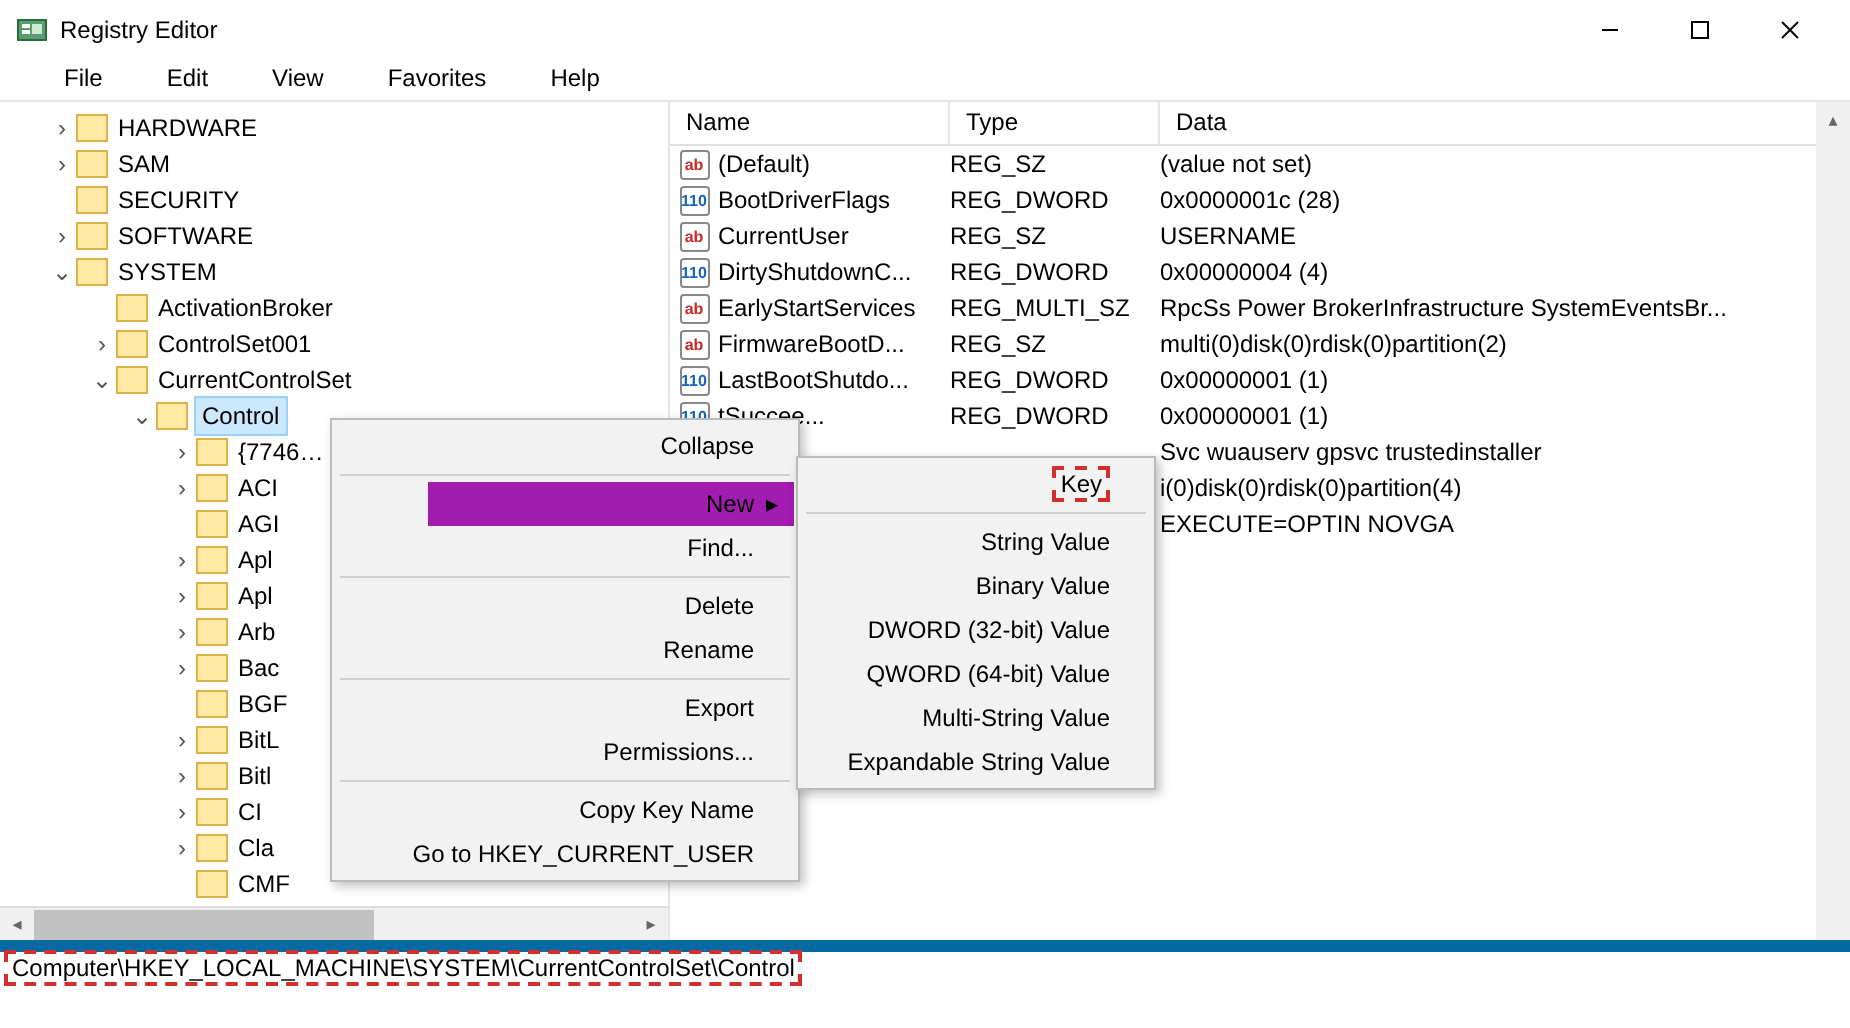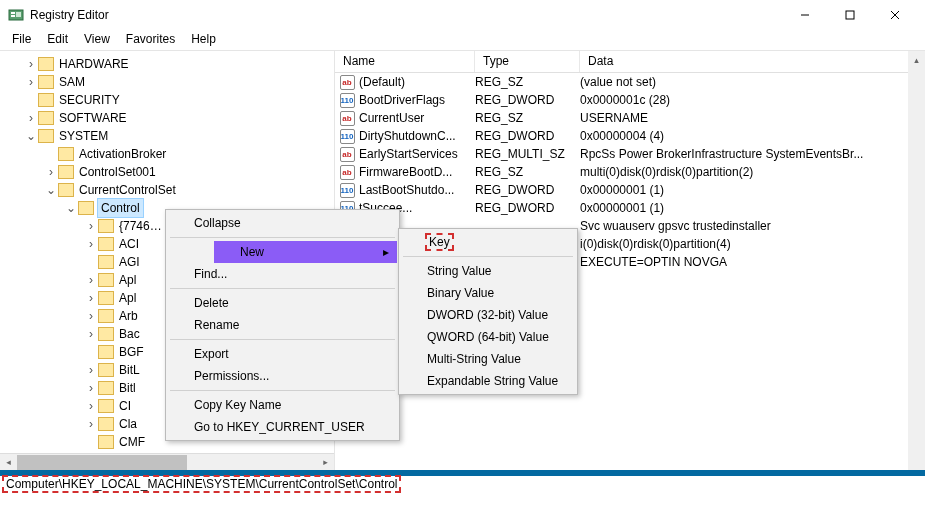--- a/index.html
+++ b/index.html
@@ -1,21 +1,21 @@
 <!DOCTYPE html>
 <html><head>
 <meta charset="utf-8">
 <style>
   * { margin:0; padding:0; box-sizing:border-box; font-family:"Segoe UI",Tahoma,Arial,sans-serif; font-size:12px; }
   body { background:#fff; color:#000; width:925px; height:514px; overflow:hidden; position:relative; }
   .title-bar { display:flex; align-items:center; height:30px; padding:0 8px; background:#fff; }
   .title-bar .icon { width:16px; height:16px; margin-right:6px; }
   .title-bar .title { flex:1; font-size:12px; }
   .win-btn { width:45px; height:30px; display:flex; align-items:center; justify-content:center; }
-  .menu-bar { display:flex; gap:4px; height:20px; padding:0 6px; }
+  .menu-bar { display:flex; gap:20px; height:20px; padding:0 6px;margin-left:20px; }
   .menu-item { padding:2px 6px; }
   .content { display:flex; height:420px; border-top:1px solid #e5e5e5; }
   .tree-pane { width:335px; overflow:hidden; border-right:1px solid #e5e5e5; position:relative; }
   .tree { padding:4px 0 0 4px; }
   .node { display:flex; align-items:center; height:18px; line-height:18px; white-space:nowrap; }
   .indent { display:inline-block; height:18px; }
   .expander { width:14px; text-align:center; color:#555; user-select:none; flex:0 0 14px; }
   .folder { width:16px; height:14px; margin-right:3px; background:#ffe9a3; border:1px solid #dcb34a; flex:0 0 16px; }
   .label { padding:0 2px; }
   .label.selected { background:#cce8ff; border:1px solid #99d1ff; padding:0 3px; }
@@ -28,22 +28,22 @@
   .cell-icon { width:24px; display:flex; justify-content:center; }
   .val-icon { width:15px; height:15px; border:1px solid #888; border-radius:2px; font-size:8px; display:flex; align-items:center; justify-content:center; font-weight:bold; }
   .val-icon.str { color:#c62828; }
   .val-icon.bin { color:#1565c0; }
   .cell-name { width:116px; white-space:nowrap; overflow:hidden; text-overflow:ellipsis; }
   .cell-type { width:105px; }
   .cell-data { flex:1; white-space:nowrap; overflow:hidden; text-overflow:ellipsis; }
   .status-bar { height:22px; display:flex; align-items:center; padding:0 2px; border-top:6px solid #0369a1; }
   .path-box { border:2px dashed #d32f2f; padding:0 2px; font-size:12px; }
   .ctx-menu { position:absolute; background:#f2f2f2; border:1px solid #bbb; box-shadow:2px 2px 5px rgba(0,0,0,0.25); padding:2px; z-index:10; }
-  .ctx-item { height:22px; display:flex; align-items:center; padding:0 20px 0 26px; white-space:nowrap; position:relative; }
-  .ctx-item.hover { background:#8b5cf6;margin-left:46px; }
+  .ctx-item { height:22px; display:flex; align-items:center; padding:0 20px 0 26px; white-space:nowrap; position:relative;justify-content:flex-end; }
+  .ctx-item.hover { background:#a21caf;margin-left:46px; }
   .ctx-sep { height:1px; background:#d0d0d0; margin:3px 2px; }
   .ctx-arrow { position:absolute; right:8px; }
   .ctx1 { left:165px; top:209px; width:235px; }
   .ctx2 { left:398px; top:228px; width:180px; }
   .key-box { border:2px dashed #d32f2f; display:inline-block; padding:0 2px; margin-left:-2px; }
   .hscroll { position:absolute; bottom:0; left:0; width:334px; height:17px; background:#f0f0f0; border-top:1px solid #ddd; display:flex; align-items:center; }
   .sbtn { width:17px; height:17px; display:flex; align-items:center; justify-content:center; background:#f0f0f0; color:#666; font-size:9px;}
   .thumb { height:15px; width:170px; background:#c1c1c1; margin-left:0; }
   .gutter { position:absolute; top:0; right:0; width:17px; height:100%; background:#f0f0f0; }
   .gutter .sbtn{width:17px;height:17px;}

